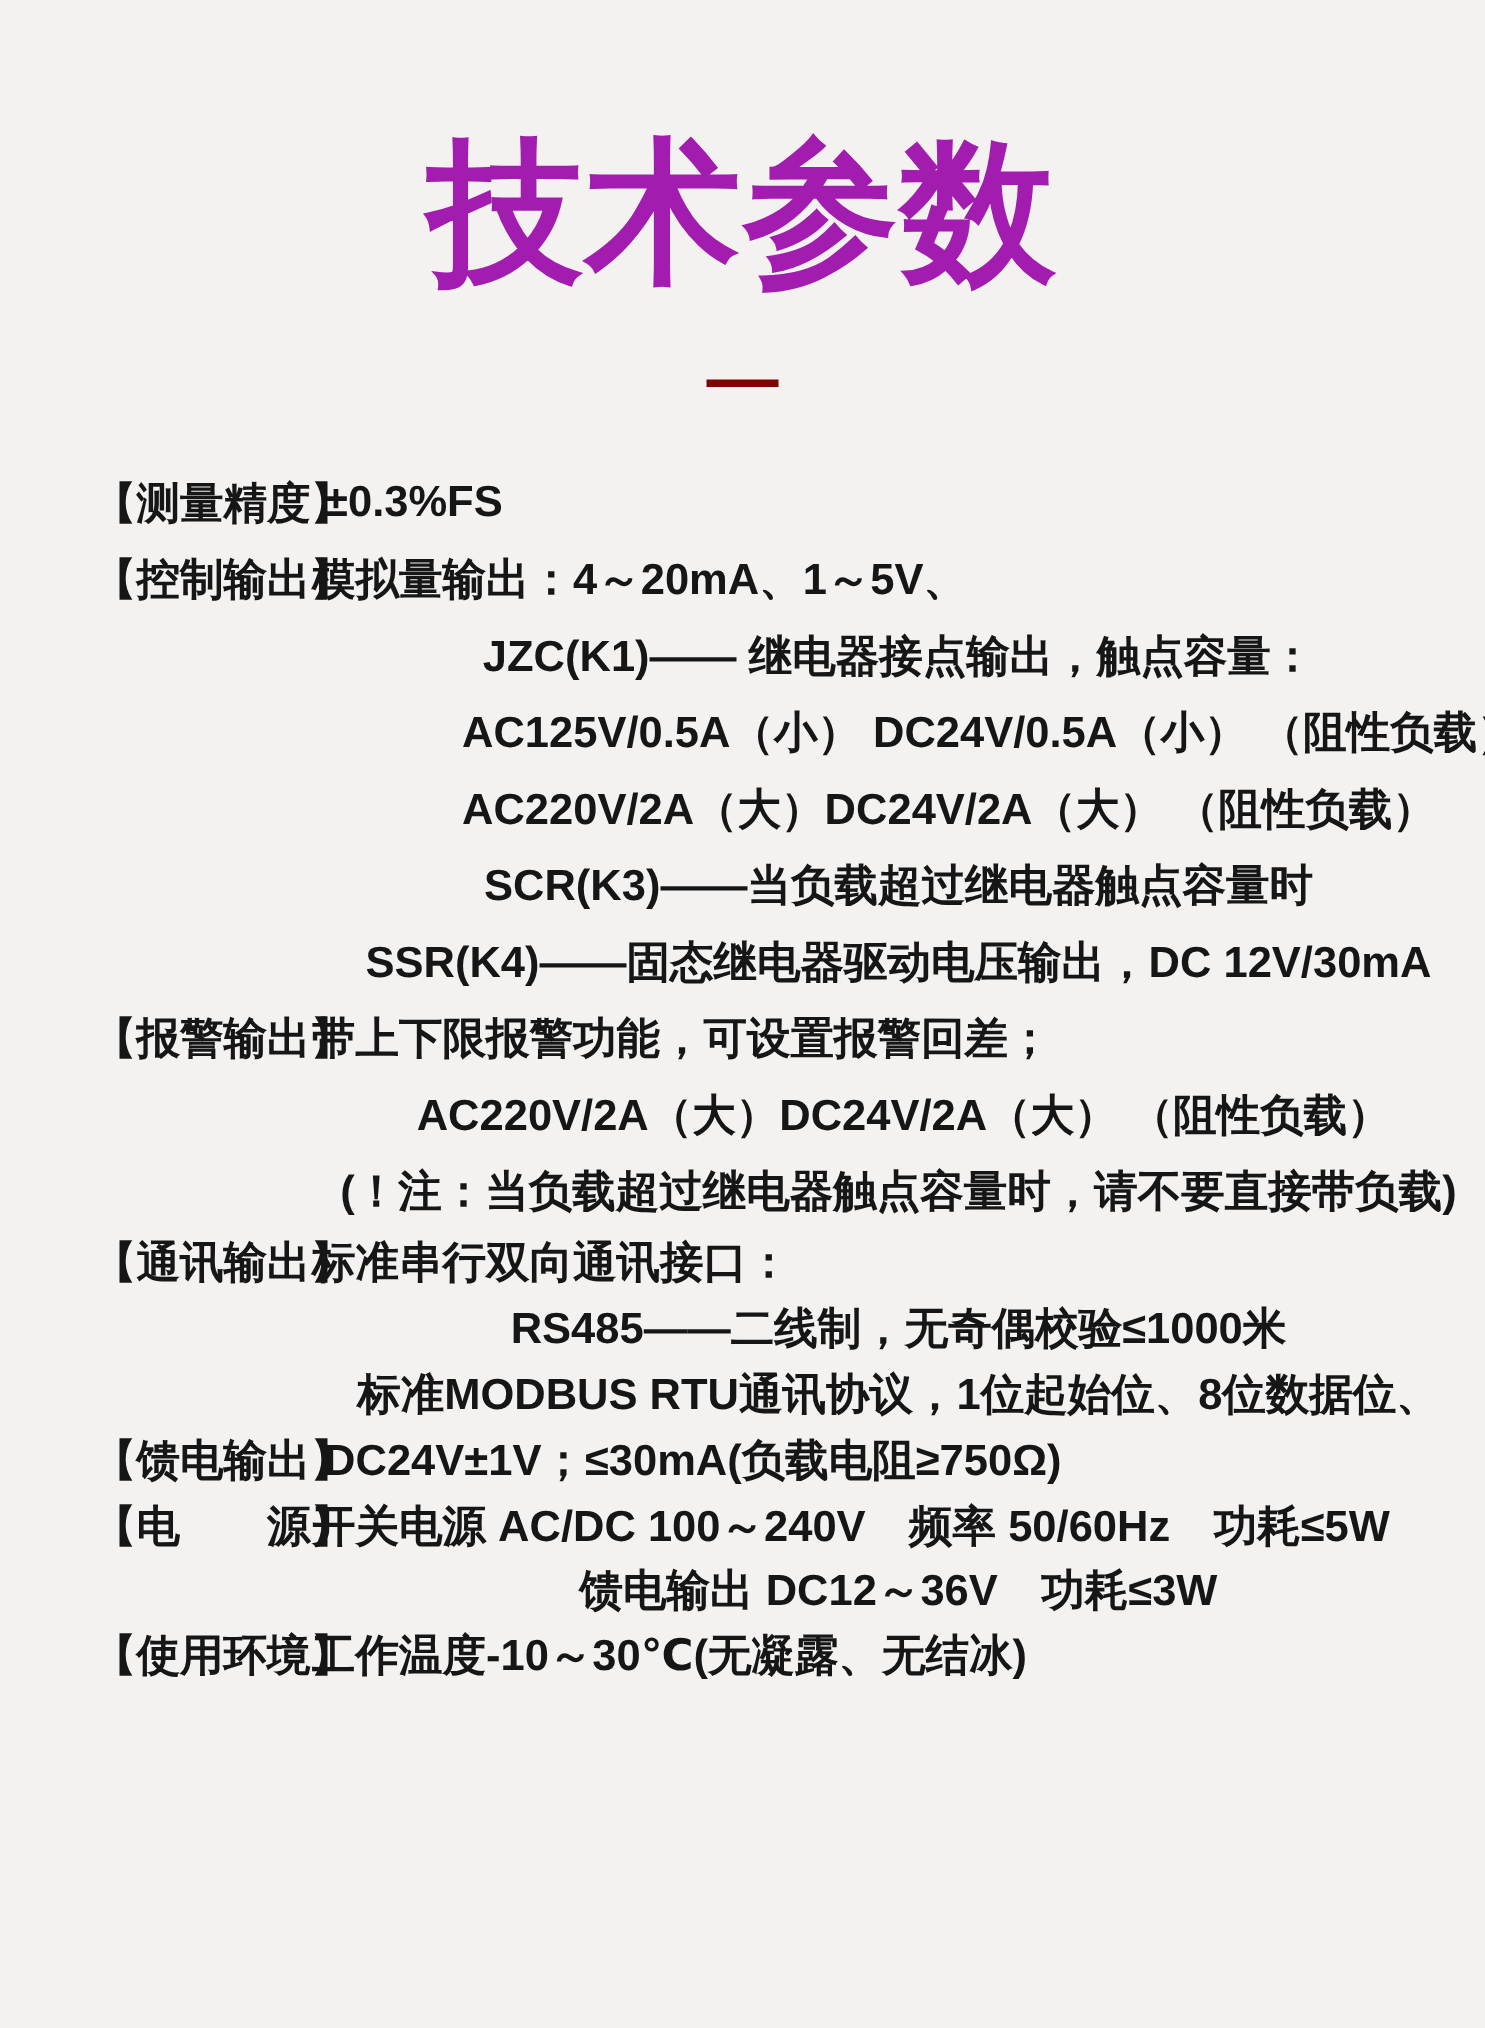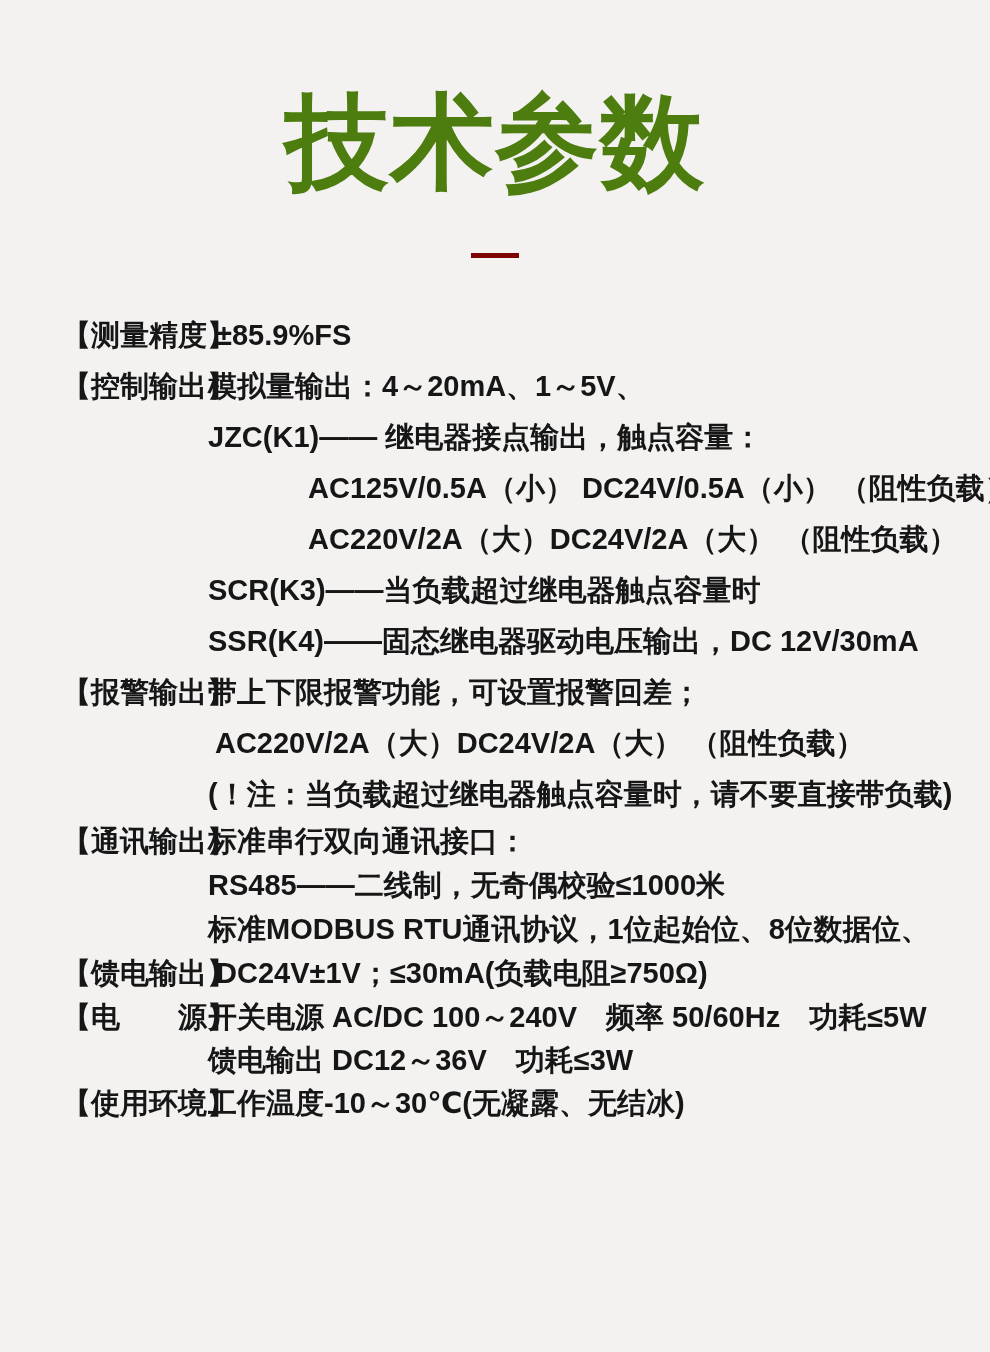--- a/index.html
+++ b/index.html
@@ -15,21 +15,21 @@
     background: #f3f2f1;
     overflow: hidden;
     color: #161616;
   }
   .title {
     margin: 88px 0 0 0;
     text-align: center;
     font-size: 104px;
     line-height: 1.05;
     font-weight: 800;
-    color: #4d7c0f;
+    color: #a21caf;
     letter-spacing: 1px;
   }
   .divider {
     width: 48px;
     height: 5px;
     background: #7d0404;
     margin: 56px auto 0 auto;
   }
   .rows {
     margin-top: 52px;
@@ -45,39 +45,39 @@
     color: #161616;
   }
   .row .label {
     flex: 0 0 146px;
     width: 146px;
     display: inline-block;
   }
   .row .text {
     flex: 0 0 auto;
   }
-  .row.ind1 { padding-left: 146px; }
+  .row.ind1 { padding-left: 146px; justify-content: center; }
   .row.ind2 { padding-left: 246px; }
   .row.ind3 { padding-left: 298px; }
   .row.tight { height: 44px; }
   .row.mid { height: 43px; }
 </style>
 </head>
 <body>
 
 <div class="page">
 
   <h1 class="title">技术参数</h1>
 
   <div class="divider"></div>
 
   <div class="rows">
 
     <div class="row">
-      <span class="label">【测量精度】</span><span class="text"> ±85.9%FS</span>
+      <span class="label">【测量精度】</span><span class="text"> ±0.3%FS</span>
     </div>
 
     <div class="row">
       <span class="label">【控制输出】</span><span class="text">模拟量输出：4～20mA、1～5V、</span>
     </div>
 
 
     <div class="row ind1">
       <span class="text">JZC(K1)—— 继电器接点输出，触点容量：</span>
     </div>

